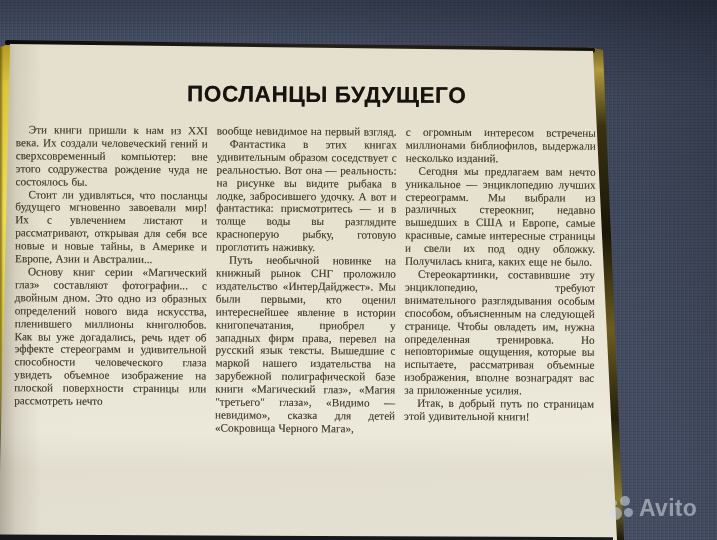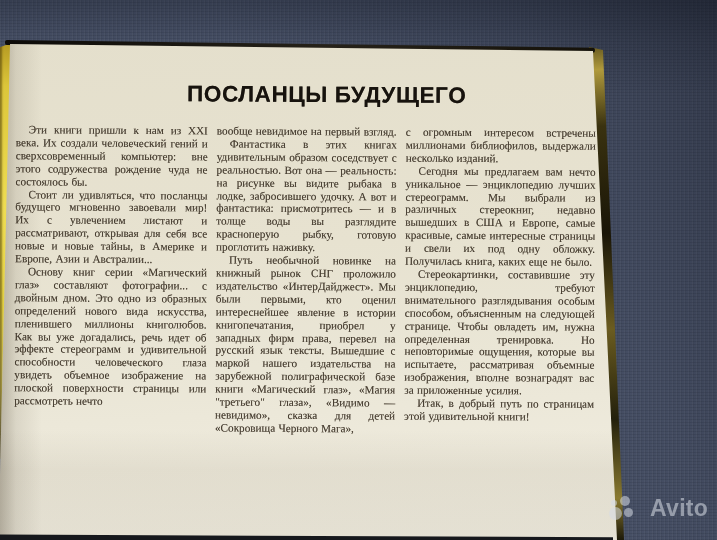--- a/index.html
+++ b/index.html
@@ -52,21 +52,21 @@
     letter-spacing:0.6px;color:#17130e;text-shadow:0 0 0.6px rgba(25,20,12,0.7);}
 
   .columns{position:absolute;left:15px;top:125px;width:580px;
     display:grid;grid-template-columns:192px 180px 190px;column-gap:9px;}
   .col{font-size:11.2px;line-height:12.9px;text-align:justify;color:#463d31;
     word-spacing:0.5px;text-shadow:0 0 0.55px rgba(70,58,44,0.55);}
   .col p{margin:0;text-indent:13px;}
   .col p.cont{text-indent:0;}
 
   
-  .watermark{position:absolute;left:609px;top:495px;display:flex;align-items:center;gap:11px;}
+  .watermark{position:absolute;left:609px;top:495px;display:flex;align-items:center;}
   .wm-dots{position:relative;width:27px;height:26px;flex:0 0 auto;}
   .wm-dots i{position:absolute;border-radius:50%;background:rgba(214,219,228,0.55);}
   .wm-d1{left:2px;top:4px;width:6px;height:6px;}
   .wm-d2{left:11px;top:0px;width:10px;height:10px;}
   .wm-d3{left:0px;top:11px;width:13px;height:13px;}
   .wm-d4{left:15px;top:12px;width:9px;height:9px;}
   .wm-text{font-family:"Liberation Sans",sans-serif;font-weight:bold;font-size:23px;
     color:rgba(210,215,224,0.58);letter-spacing:0.3px;margin-left:3px;}
 </style>
 </head>

